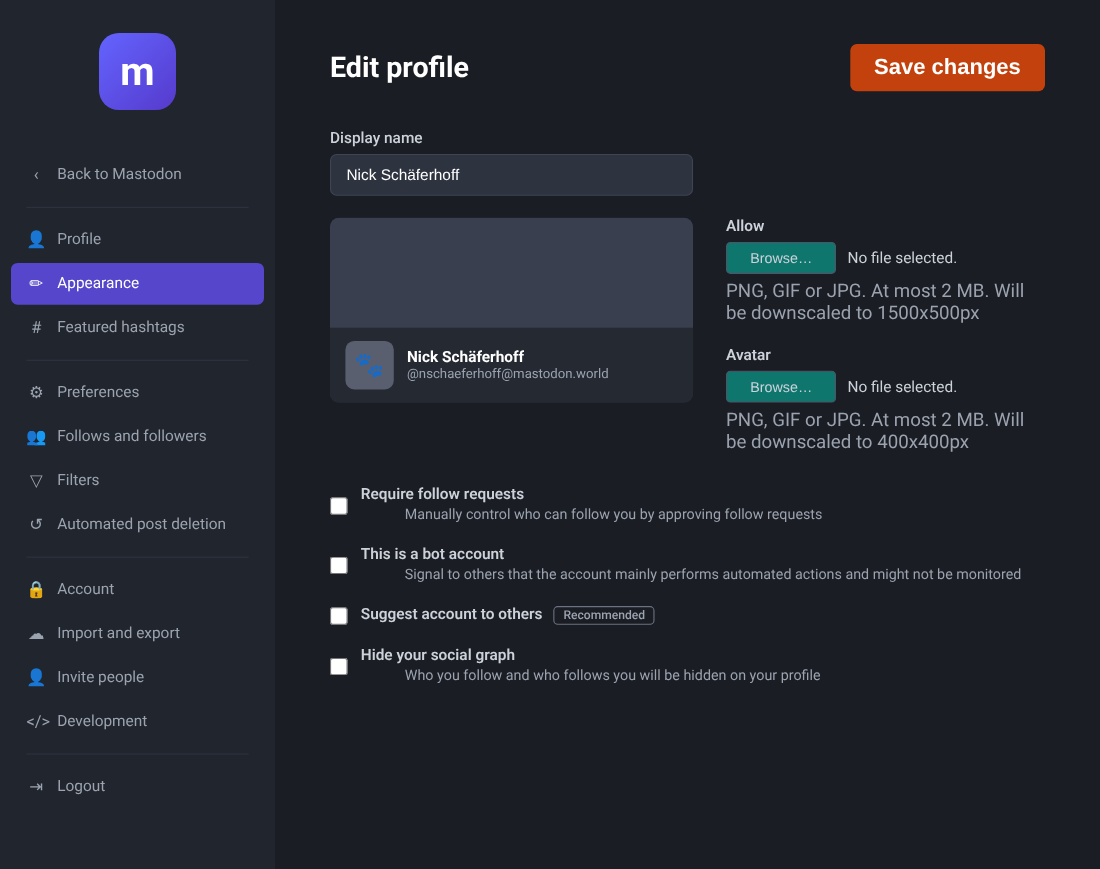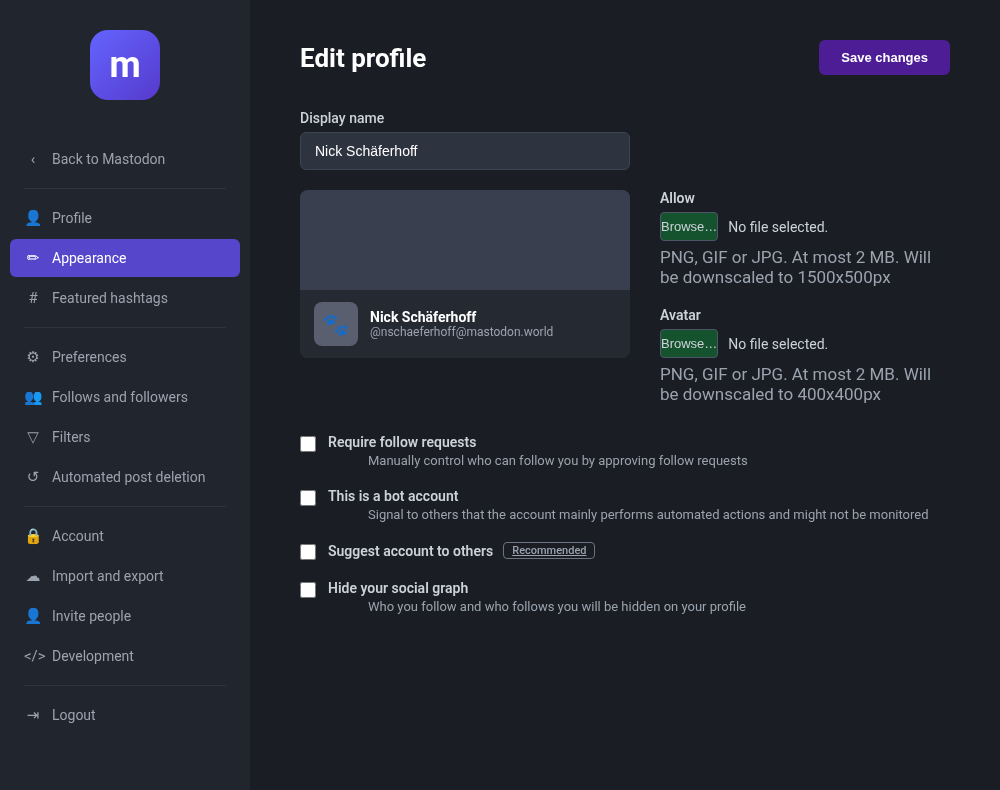--- a/index.html
+++ b/index.html
@@ -98,26 +98,26 @@
       margin-bottom: 35px;
     }
 
     .page-title {
       font-size: 26px;
       font-weight: 700;
       color: #ffffff;
     }
 
     .save-btn {
-      background: #4c1d95;
+      background: #c2410c;
       color: white;
       border: none;
       padding: 10px 22px;
       border-radius: 6px;
-      font-size: 13px;
+      font-size: 20px;
       font-weight: 600;
       cursor: pointer;
       transition: background 0.15s;
     }
 
     
     .form-group {
       margin-bottom: 20px;
     }
 
@@ -232,42 +232,42 @@
       font-size: 14px;
     }
 
     .upload-row {
       display: flex;
       align-items: center;
       gap: 10px;
     }
 
     .browse-btn {
-      background: #14532d;
+      background: #0f766e;
       border: 1px solid #4d5568;
       color: #cdd2da;
-      padding: 6px 0;
+      padding: 6px 21px;
       border-radius: 4px;
       cursor: pointer;
       font-size: 13px;
     }
 
     .file-hint {
       color: #9ba3af;
       font-size: 17px;
     }
 
     
     .checkbox-group {
       margin-bottom: 25px;
     }
 
     .checkbox-item {
       display: flex;
-      align-items: flex-start;
+      align-items: center;
       gap: 12px;
       margin-bottom: 20px;
     }
 
     .checkbox-item input[type="checkbox"] {
       width: 16px;
       height: 16px;
       margin-top: 2px;
       flex-shrink: 0;
       accent-color: #5546cc;
@@ -290,21 +290,20 @@
     }
 
     .recommended-badge {
       background: transparent;
       border: 1px solid #6b7280;
       color: #9ba3af;
       font-size: 11px;
       padding: 1px 8px;
       border-radius: 4px;
       font-weight: 500;
-      text-decoration: underline;
     }
 
     .checkbox-description {
       color: #9ba3af;
       font-size: 13px;
       margin-left: 40px;
     }
   </style>
 </head>
 <body>

